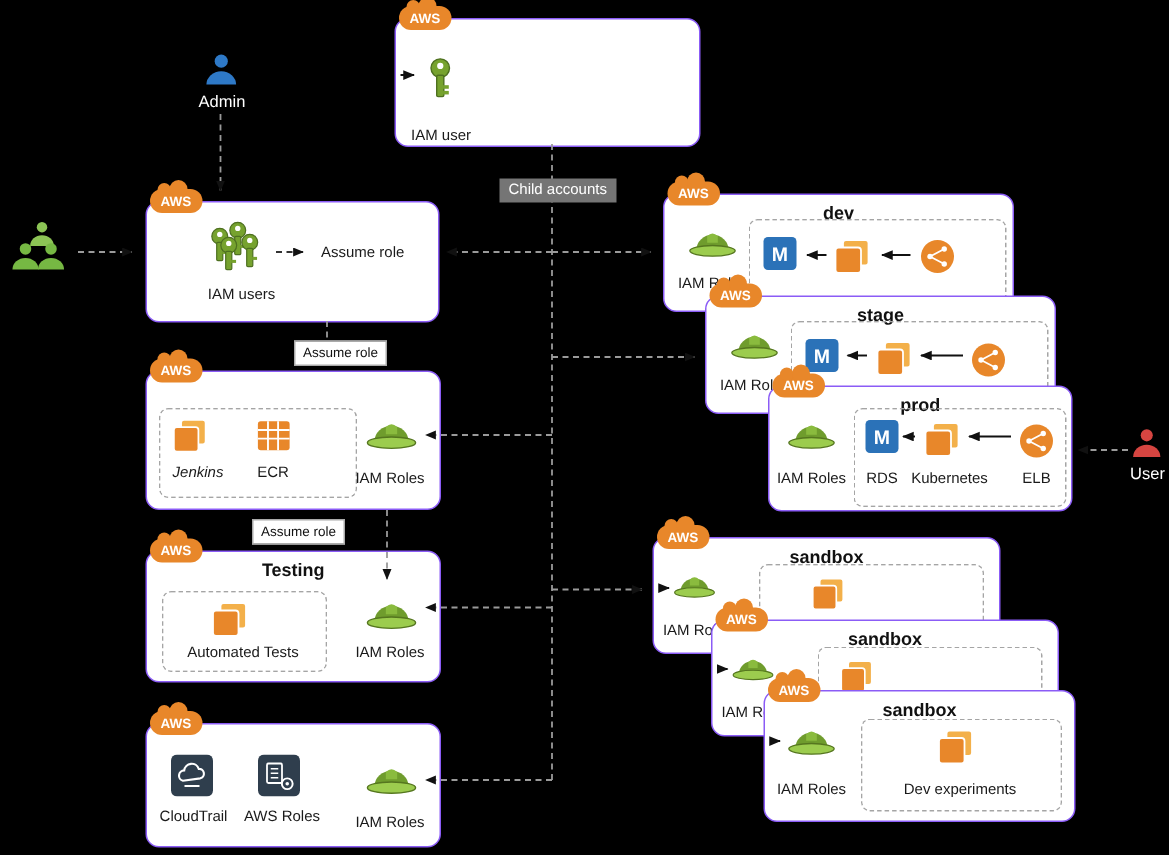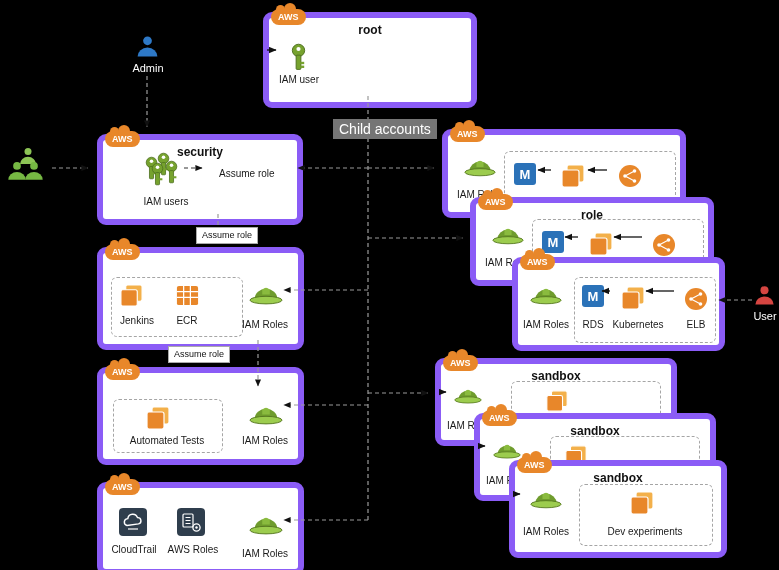--- a/index.html
+++ b/index.html
@@ -1,31 +1,31 @@
 <!DOCTYPE html>
 <html><head>
 <meta charset="utf-8">
 <style>
   html,body{margin:0;padding:0;background:#000;}
   body{font-family:"Liberation Sans", sans-serif;}
   #canvas{position:relative;width:779px;height:570px;background:#000;overflow:hidden;}
-  .account-box{position:absolute;background:#fff;border:6px solid #8b5cf6;border-radius:9px;}
+  .account-box{position:absolute;background:#fff;border:1px solid #8b5cf6;border-radius:9px;}
   .z1{z-index:1}.z2{z-index:2}.z3{z-index:3}.z4{z-index:4}
   .box-title{position:absolute;top:5px;left:0;width:100%;text-align:center;font-size:12px;font-weight:bold;color:#111;}
   .badge{position:absolute;left:2px;top:-9px;z-index:5;background:#e8872a;color:#fff;font-weight:bold;font-size:9px;line-height:1;padding:4px 7px 3px;border-radius:8px;}
   .badge::before{content:"";position:absolute;left:5px;top:-4px;width:9px;height:9px;border-radius:50%;background:#e8872a;}
   .badge::after{content:"";position:absolute;left:13px;top:-6px;width:12px;height:12px;border-radius:50%;background:#e8872a;}
   .badge span{position:relative;z-index:1;}
   .zone{position:absolute;border:1px dashed #a5a5a5;border-radius:6px;}
   .ilabel{position:absolute;font-size:10px;color:#1a1a1a;text-align:center;line-height:1.1;white-space:nowrap;}
   .inline-note{position:absolute;font-size:10px;color:#1a1a1a;white-space:nowrap;}
   .icon{position:absolute;}
   .rds-tile{position:absolute;width:22px;height:22px;background:#2b72b8;border-radius:3px;color:#fff;font-weight:bold;font-size:13px;display:flex;align-items:center;justify-content:center;}
   .chip{position:absolute;z-index:12;background:#fff;border:1px solid #aaa;color:#111;font-size:9px;line-height:1;padding:3px 5px;}
-  .conn-chip{position:absolute;z-index:12;background:#757575;color:#fff;font-size:14px;line-height:1;padding:3px 6px;}
+  .conn-chip{position:absolute;z-index:12;background:#757575;color:#fff;font-size:10px;line-height:1;padding:3px 6px;}
   .actor{position:absolute;z-index:6;}
   .actor-label{position:absolute;z-index:6;color:#fff;font-size:11px;text-align:center;}
   svg.overlay{position:absolute;left:0;top:0;z-index:10;pointer-events:none;}
 </style>
 </head>
 <body>
 
 <div id="canvas">
 
   <div class="actor" style="left:135px;top:34px;">
@@ -64,36 +64,34 @@
         <g fill="#d64541">
           <circle cx="12" cy="6.5" r="4.2"></circle>
           <path d="M2.5 21.5 a9.5 8.5 0 0 1 19 0 z"></path>
         </g>
       </svg>
   </div>
   <div class="actor-label" style="left:749px;top:310px;width:32px;">User</div>
 
   <div class="account-box z4" style="left:263px;top:12px;width:202px;height:84px;">
     <div class="badge"><span>AWS</span></div>
-    <div class="box-title">root</div>
     <div class="icon" style="left:20px;top:24px;">
       <svg width="19" height="32" viewBox="0 0 20 32">
           <circle cx="10" cy="8" r="6.5" fill="#76a22e" stroke="#4e7020"></circle>
           <circle cx="10" cy="6.5" r="2.2" fill="#fff"></circle>
           <rect x="7.5" y="13" width="5" height="15" rx="1" fill="#76a22e" stroke="#4e7020"></rect>
           <rect x="12" y="20" width="4" height="2.5" fill="#76a22e"></rect>
           <rect x="12" y="24" width="4" height="2.5" fill="#76a22e"></rect>
         </svg>
     </div>
-    <div class="ilabel" style="left:0px;top:56px;width:60px;">IAM user</div>
+    <div class="ilabel" style="left:0px;top:72px;width:60px;">IAM user</div>
   </div>
 
   <div class="account-box z4" style="left:97px;top:134px;width:194px;height:79px;">
     <div class="badge"><span>AWS</span></div>
-    <div class="box-title">security</div>
     <div class="icon" style="left:40px;top:12px;">
       <svg width="17" height="26" viewBox="0 0 20 32" style="position:absolute;left:0;top:4px;">
           <circle cx="10" cy="8" r="6.5" fill="#76a22e" stroke="#4e7020"></circle>
           <circle cx="10" cy="6.5" r="2.2" fill="#fff"></circle>
           <rect x="7.5" y="13" width="5" height="15" rx="1" fill="#76a22e" stroke="#4e7020"></rect>
           <rect x="12" y="20" width="4" height="2.5" fill="#76a22e"></rect>
         </svg>
       <svg width="17" height="26" viewBox="0 0 20 32" style="position:absolute;left:12px;top:0;">
           <circle cx="10" cy="8" r="6.5" fill="#76a22e" stroke="#4e7020"></circle>
           <circle cx="10" cy="6.5" r="2.2" fill="#fff"></circle>
@@ -119,41 +117,42 @@
 
   <div class="account-box z4" style="left:97px;top:247px;width:195px;height:91px;">
     <div class="badge"><span>AWS</span></div>
     <div class="zone" style="left:8px;top:24px;width:130px;height:58px;"></div>
     <div class="icon" style="left:16px;top:30px;">
       <svg width="25" height="25" viewBox="0 0 26 26">
           <rect x="7" y="2" width="17" height="17" rx="2" fill="#f3b04a" stroke="#fff" stroke-width="1.2"></rect>
           <rect x="2" y="7" width="17" height="17" rx="2" fill="#e8872a" stroke="#fff" stroke-width="1.2"></rect>
         </svg>
     </div>
-    <div class="ilabel" style="left:4px;top:62px;width:60px;">Jenkins</div>
+    <div class="ilabel" style="left:4px;top:62px;width:60px;font-style:italic;">Jenkins</div>
     <div class="icon" style="left:72px;top:30px;">
       <svg width="25" height="25" viewBox="0 0 26 26">
           <rect x="2" y="3" width="22" height="20" rx="2" fill="#e8872a"></rect>
           <path d="M2 9 h22 M2 15 h22 M9 3 v20 M16 3 v20" stroke="#fff" stroke-width="1.3" fill="none"></path>
         </svg>
     </div>
     <div class="ilabel" style="left:62px;top:62px;width:44px;">ECR</div>
     <div class="icon" style="left:146px;top:28px;">
       <svg width="34" height="25" viewBox="0 0 36 26">
           <path d="M6 19 a12 11 0 0 1 24 0 z" fill="#6f9c2d"></path>
           <path d="M14 9 q4 -4 8 0 l0 5 l-8 0 z" fill="#8abb3e"></path>
           <ellipse cx="18" cy="20" rx="17" ry="4" fill="#9ccc4e" stroke="#55761f"></ellipse>
         </svg>
     </div>
     <div class="ilabel" style="left:130px;top:66px;width:64px;">IAM Roles</div>
   </div>
   <div class="chip" style="left:196px;top:227px;">Assume role</div>
 
   <div class="account-box z4" style="left:97px;top:367px;width:195px;height:86px;">
     <div class="badge"><span>AWS</span></div>
+    <div class="box-title">Testing</div>
     <div class="zone" style="left:10px;top:26px;width:108px;height:52px;"></div>
     <div class="icon" style="left:42px;top:32px;">
       <svg width="26" height="26" viewBox="0 0 26 26">
           <rect x="7" y="2" width="17" height="17" rx="2" fill="#f3b04a" stroke="#fff" stroke-width="1.2"></rect>
           <rect x="2" y="7" width="17" height="17" rx="2" fill="#e8872a" stroke="#fff" stroke-width="1.2"></rect>
         </svg>
     </div>
     <div class="ilabel" style="left:6px;top:62px;width:116px;">Automated Tests</div>
     <div class="icon" style="left:146px;top:28px;">
       <svg width="34" height="25" viewBox="0 0 36 26">
@@ -191,20 +190,21 @@
           <path d="M6 19 a12 11 0 0 1 24 0 z" fill="#6f9c2d"></path>
           <path d="M14 9 q4 -4 8 0 l0 5 l-8 0 z" fill="#8abb3e"></path>
           <ellipse cx="18" cy="20" rx="17" ry="4" fill="#9ccc4e" stroke="#55761f"></ellipse>
         </svg>
     </div>
     <div class="ilabel" style="left:130px;top:60px;width:64px;">IAM Roles</div>
   </div>
 
   <div class="account-box z1" style="left:442px;top:129px;width:232px;height:77px;">
     <div class="badge"><span>AWS</span></div>
+    <div class="box-title">dev</div>
     <div class="icon" style="left:16px;top:19px;">
       <svg width="32" height="24" viewBox="0 0 36 26">
           <path d="M6 19 a12 11 0 0 1 24 0 z" fill="#6f9c2d"></path>
           <path d="M14 9 q4 -4 8 0 l0 5 l-8 0 z" fill="#8abb3e"></path>
           <ellipse cx="18" cy="20" rx="17" ry="4" fill="#9ccc4e" stroke="#55761f"></ellipse>
         </svg>
     </div>
     <div class="ilabel" style="left:0px;top:54px;width:64px;">IAM Roles</div>
     <div class="zone" style="left:56px;top:16px;width:170px;height:56px;"></div>
     <div class="rds-tile" style="left:66px;top:28px;">
@@ -222,21 +222,21 @@
           <circle cx="7" cy="12" r="1.8" fill="#fff"></circle>
           <circle cx="16.5" cy="7" r="1.8" fill="#fff"></circle>
           <circle cx="16.5" cy="17" r="1.8" fill="#fff"></circle>
           <path d="M7 12 L16.5 7 M7 12 L16.5 17" stroke="#fff" stroke-width="1.2"></path>
         </svg>
     </div>
   </div>
 
   <div class="account-box z2" style="left:470px;top:197px;width:232px;height:77px;">
     <div class="badge"><span>AWS</span></div>
-    <div class="box-title">role</div>
+    <div class="box-title">stage</div>
     <div class="icon" style="left:16px;top:19px;">
       <svg width="32" height="24" viewBox="0 0 36 26">
           <path d="M6 19 a12 11 0 0 1 24 0 z" fill="#6f9c2d"></path>
           <path d="M14 9 q4 -4 8 0 l0 5 l-8 0 z" fill="#8abb3e"></path>
           <ellipse cx="18" cy="20" rx="17" ry="4" fill="#9ccc4e" stroke="#55761f"></ellipse>
         </svg>
     </div>
     <div class="ilabel" style="left:0px;top:54px;width:64px;">IAM Roles</div>
     <div class="zone" style="left:56px;top:16px;width:170px;height:56px;"></div>
     <div class="rds-tile" style="left:66px;top:28px;">
@@ -254,20 +254,21 @@
           <circle cx="7" cy="12" r="1.8" fill="#fff"></circle>
           <circle cx="16.5" cy="7" r="1.8" fill="#fff"></circle>
           <circle cx="16.5" cy="17" r="1.8" fill="#fff"></circle>
           <path d="M7 12 L16.5 7 M7 12 L16.5 17" stroke="#fff" stroke-width="1.2"></path>
         </svg>
     </div>
   </div>
 
   <div class="account-box z3" style="left:512px;top:257px;width:201px;height:82px;">
     <div class="badge"><span>AWS</span></div>
+    <div class="box-title">prod</div>
     <div class="icon" style="left:12px;top:19px;">
       <svg width="32" height="24" viewBox="0 0 36 26">
           <path d="M6 19 a12 11 0 0 1 24 0 z" fill="#6f9c2d"></path>
           <path d="M14 9 q4 -4 8 0 l0 5 l-8 0 z" fill="#8abb3e"></path>
           <ellipse cx="18" cy="20" rx="17" ry="4" fill="#9ccc4e" stroke="#55761f"></ellipse>
         </svg>
     </div>
     <div class="ilabel" style="left:0px;top:56px;width:56px;">IAM Roles</div>
     <div class="zone" style="left:56px;top:14px;width:140px;height:64px;"></div>
     <div class="rds-tile" style="left:64px;top:22px;">

